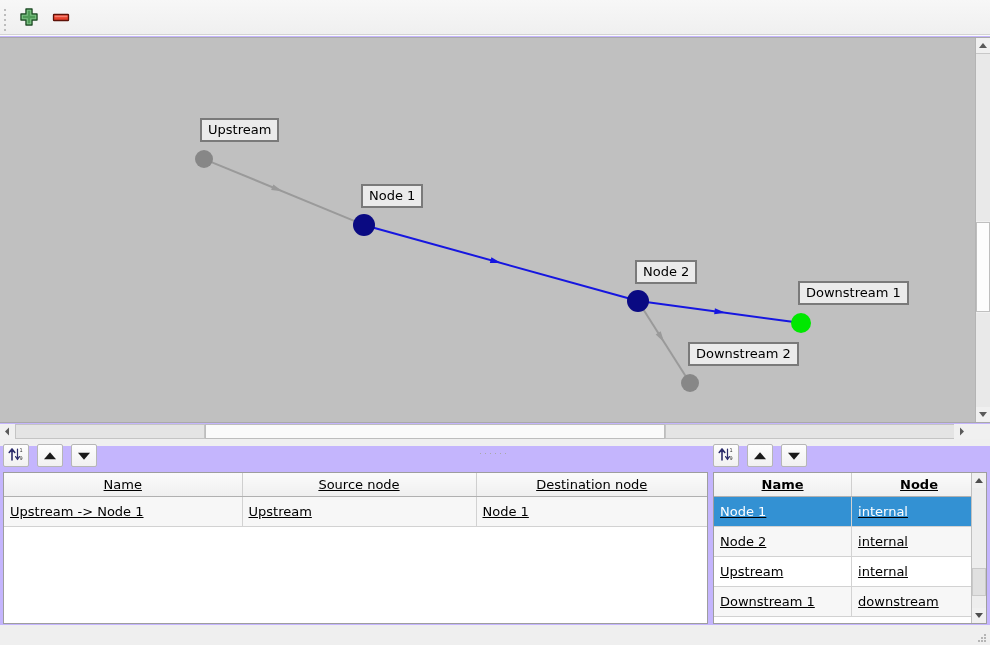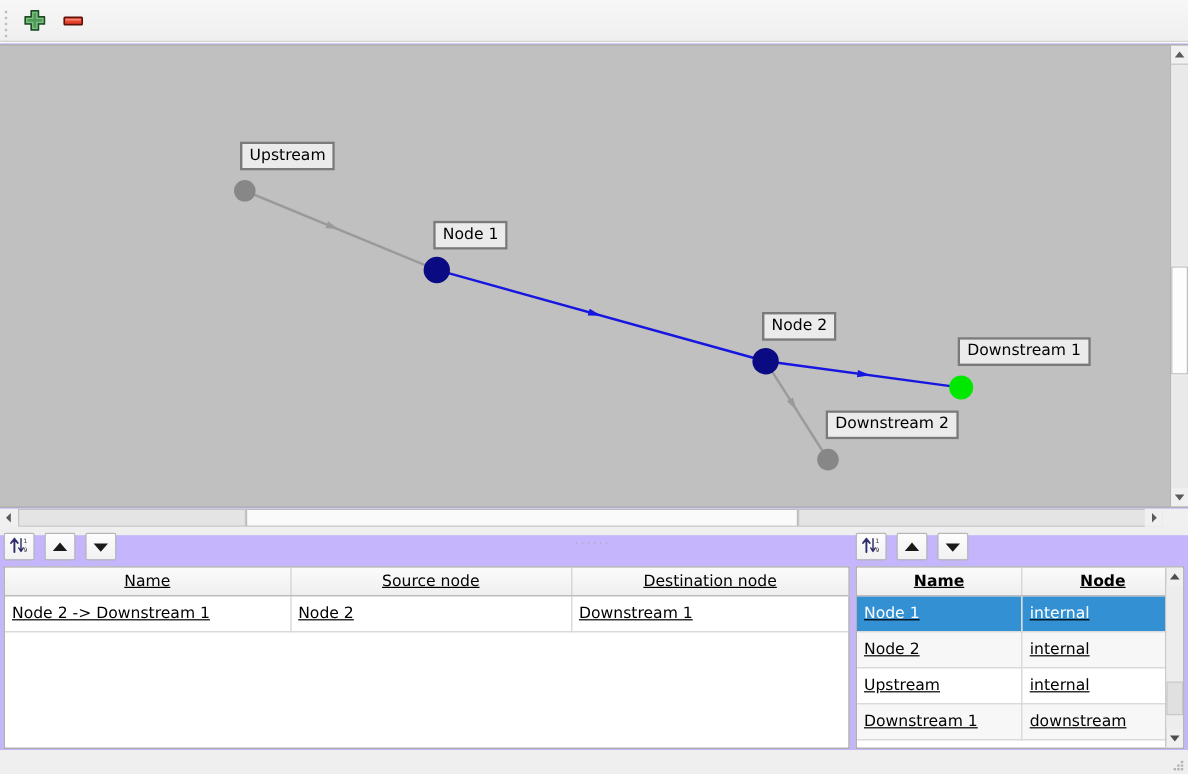--- a/index.html
+++ b/index.html
@@ -381,24 +381,24 @@
           <col style="width:231px">
       </colgroup>
       <thead>
         <tr id="links-head-row">
             <th>Name</th>
             <th>Source node</th>
             <th>Destination node</th>
           </tr>
       </thead>
       <tbody id="links-body">
-          <tr class="plain">
-            <td>Node 2 -&gt; Downstream 1</td>
-            <td>Node 2</td>
-            <td>Downstream 1</td>
+          <tr class="alt">
+            <td>Upstream -&gt; Node 1</td>
+            <td>Upstream</td>
+            <td>Node 1</td>
           </tr>
         </tbody>
     </table>
   </div>
 
   <div class="table-right">
     <table class="grid" id="nodes-grid">
       <colgroup>
         <col style="width:130px">
           <col style="width:127px">

